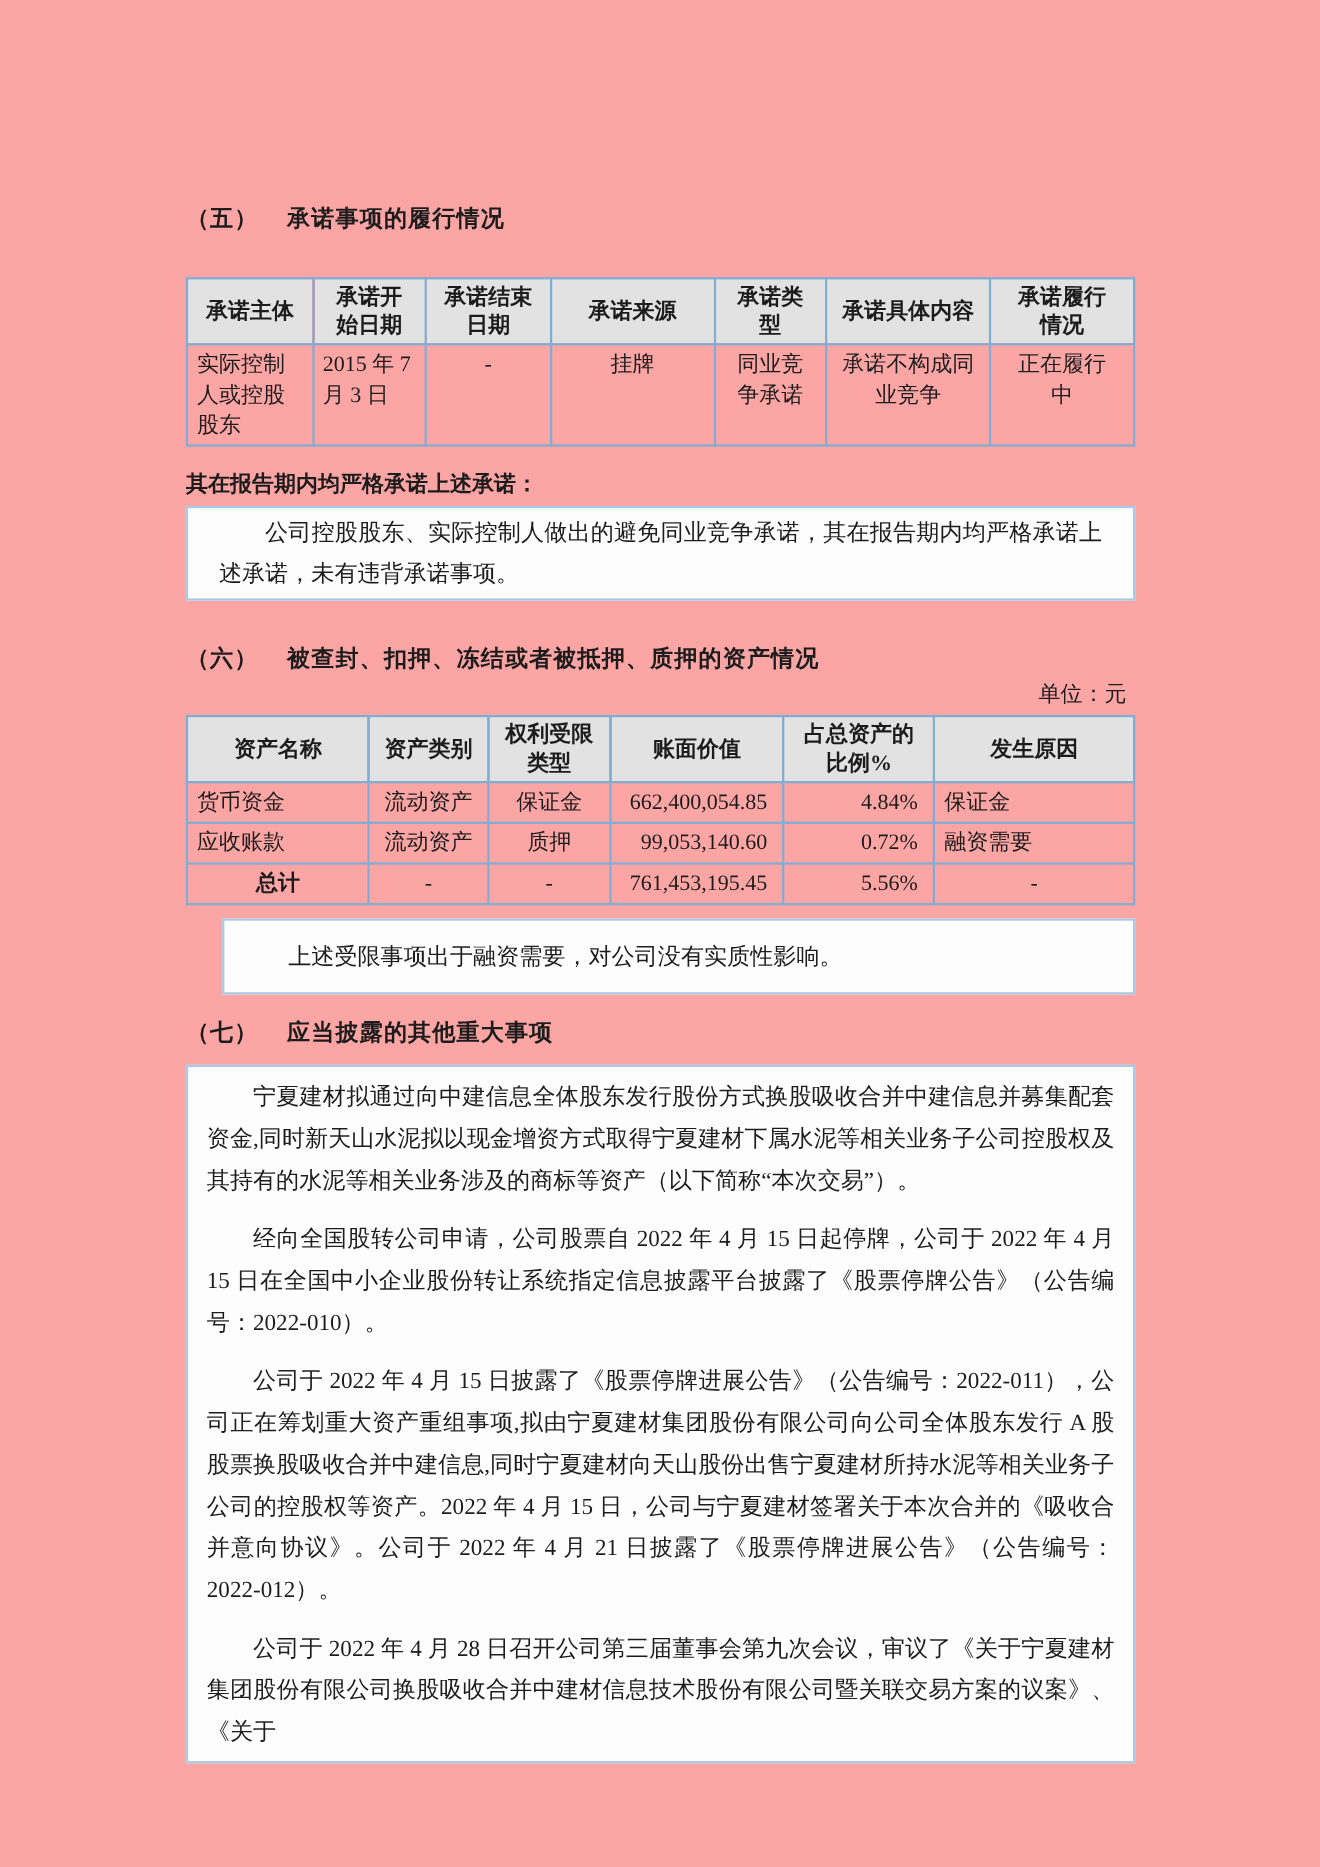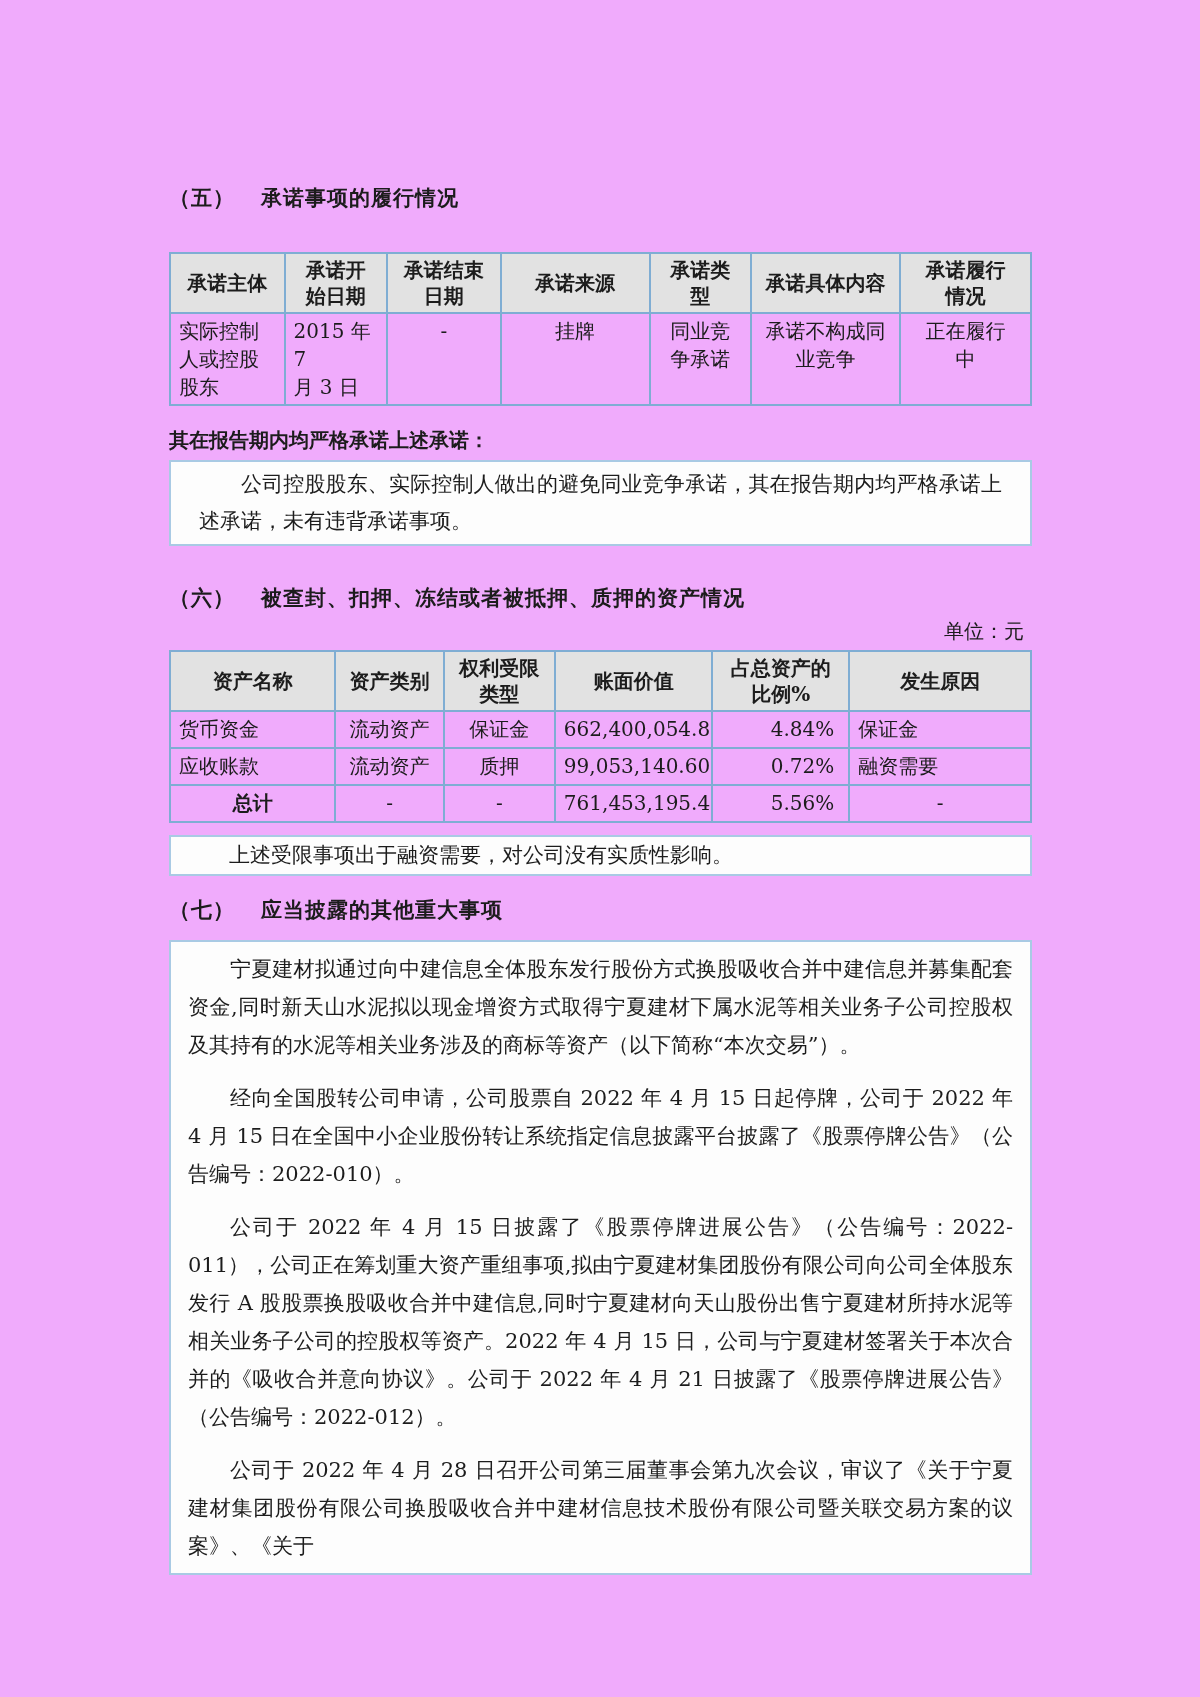--- a/index.html
+++ b/index.html
@@ -3,21 +3,21 @@
 <meta charset="utf-8">
 <style>
   html,body{margin:0;padding:0;}
   body{
     width:1200px;height:1697px;
     background:#fbfbfb;
     font-family:"DejaVu Serif","Liberation Serif",serif;
     color:#1c1c1c;
     -webkit-font-smoothing:antialiased;
   }
-  .page{position:relative;width:1200px;height:1697px;overflow:hidden;background:#f0abfc;}
+  .page{position:relative;width:1200px;height:1697px;overflow:hidden;background:#fca5a5;font-family:Liberation Serif, serif;}
   .content{position:absolute;left:169px;top:0;width:863px;}
 
   .sec-heading{margin:0;font-size:21px;font-weight:bold;line-height:28px;letter-spacing:1px;}
   .sec-heading .num{margin-right:26px;}
   .h5{margin-top:184px;}
   .h6{margin-top:40px;}
   .h7{margin-top:20px;}
 
   table{border-collapse:collapse;width:100%;table-layout:fixed;font-size:20px;}
   th,td{border:2px solid #7fadd3;padding:3px 8px;white-space:pre-line;overflow:hidden;}
@@ -49,21 +49,21 @@
   .overdue-label{margin-top:20px;}
   .impact-label{margin-top:10px;}
 
   .text-box{
     border:2px solid #a9cae4;background:#fdfdfd;
     padding:4px 28px;font-size:21px;line-height:37px;
     text-align:justify;
   }
   .text-box p{margin:0;text-indent:2em;}
   .box1{margin-top:6px;}
-  .box2{margin-top:12px;padding:0 16px;}
+  .box2{margin-top:12px;padding:14px 16px;margin-left:33px;}
   .h6-wrap{margin-top:38px;}
   .unit-line{margin-top:6px;text-align:right;font-size:20px;line-height:26px;padding-right:8px;}
   .box3{margin-top:16px;padding:8px 17px;}
   .box3 p{margin:0 0 15px;line-height:38px;}
   .box3 p:last-child{margin-bottom:0;}
 </style>
 </head>
 <body>
 
 <div class="page">

